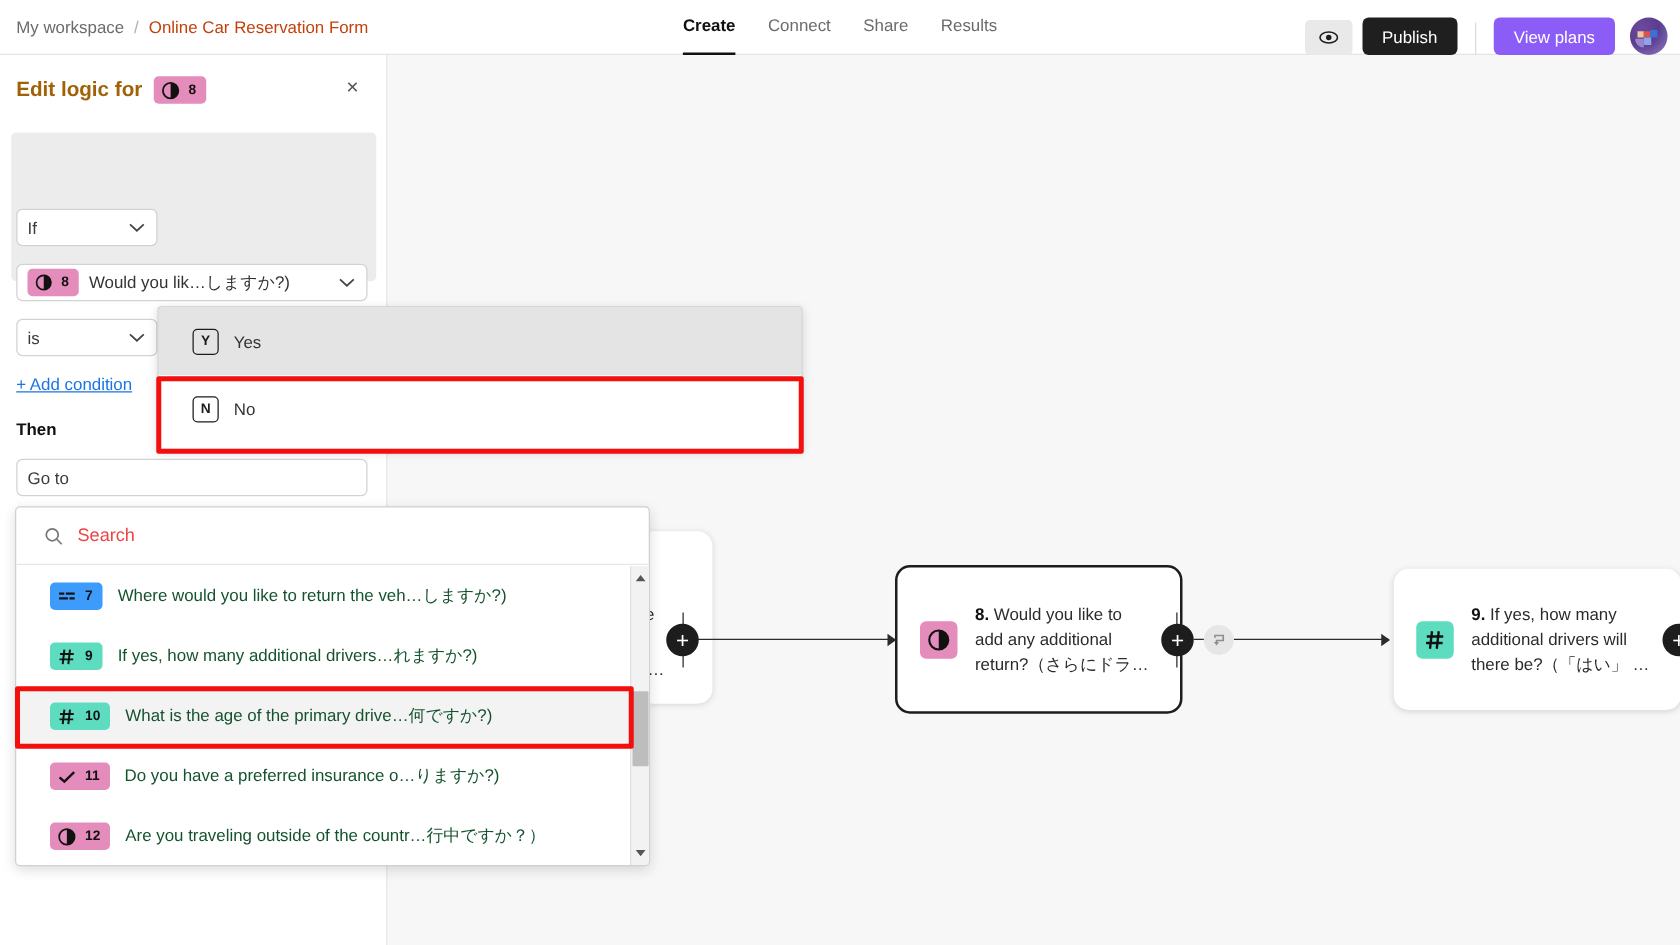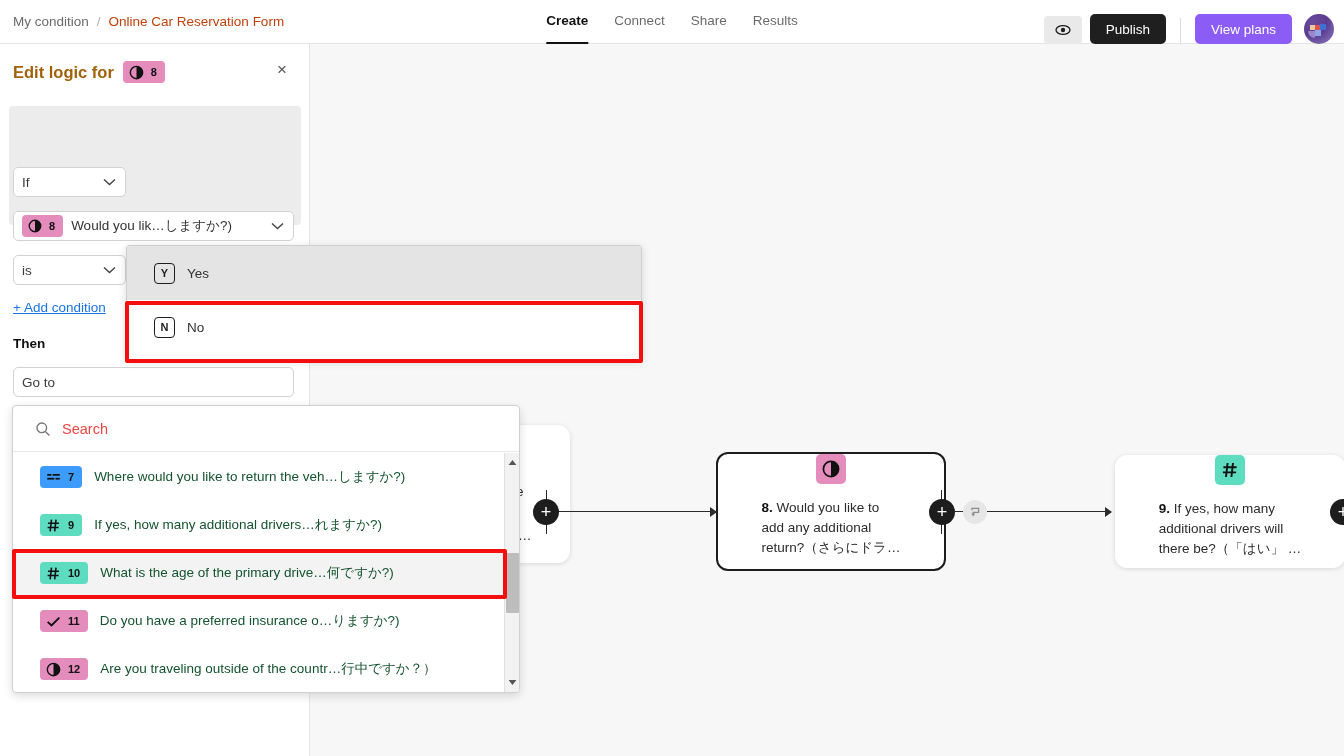--- a/index.html
+++ b/index.html
@@ -127,21 +127,21 @@
   .canvas {
     position: absolute; left: 310px; top: 44px; width: 1034px; height: 712px;
     background: #f7f7f7;
   }
   .node {
     position: absolute; background: #fff; border-radius: 12px;
     box-shadow: 0 1px 5px rgba(0,0,0,.13);
     display: flex; align-items: center; padding: 0 18px; gap: 14px;
     cursor: pointer;
   }
-  .node.selected { border: 2.5px solid #1d1d1d; box-shadow: none; flex-direction: column; }
+  .node.selected { border: 2.5px solid #1d1d1d; box-shadow: none; }
   .node-icon {
     width: 30px; height: 30px; border-radius: 5px; flex: 0 0 auto;
     display: flex; align-items: center; justify-content: center;
   }
   .node-icon.pink { background: #e48cbc; }
   .node-icon.teal { background: #5edcc0; }
   .node-text { font-size: 13.5px; color: #2b2b2b; line-height: 20px; }
   .node-text b { font-weight: bold; color: #111; }
 
   .plus {
@@ -213,21 +213,21 @@
   }
   .ghost-txt { position: absolute; font-size: 13.5px; color: #2b2b2b; }
 </style>
 </head>
 <body>
 
 <div id="root">
 
   <div class="topbar">
     <div class="crumb-wrap">
-      <span class="crumb-ws">My condition</span>
+      <span class="crumb-ws">My workspace</span>
       <span class="crumb-sep">/</span>
       <span class="crumb-title">Online Car Reservation Form</span>
     </div>
 
     <div class="navtabs">
       <div class="navtab active">Create</div>
       <div class="navtab">Connect</div>
       <div class="navtab">Share</div>
       <div class="navtab">Results</div>
     </div>
@@ -283,21 +283,21 @@
     <div class="edge" style="left:645px; top:467px; width:20px;"></div>
     <div class="loop-ico" style="left:653px; top:456px;">
       <svg width="13" height="13" viewBox="0 0 13 13">
         <path d="M3 4.2 V2.4 H9.6 V6.4 H4.2 V8.8" fill="none" stroke="#8d8d8d" stroke-width="1.3"></path>
         <path d="M2.2 7.6 L4.2 10.4 L6.2 7.6" fill="#8d8d8d"></path>
       </svg>
     </div>
     <div class="edge" style="left:677px; top:467px; width:124px;"></div>
     <div class="arrowhead" style="left:795px; top:463px;"></div>
 
-    <div class="node" style="left:805px; top:411px; width:230px; height:113px;flex-direction:column;">
+    <div class="node" style="left:805px; top:411px; width:230px; height:113px;">
       <div class="node-icon teal">
         <svg width="18" height="18" viewBox="0 0 18 18">
           <path d="M6.6 2 L5 16 M12 2 L10.4 16 M2.4 6.2 H15.6 M1.9 11.4 H15.1" stroke="#111" stroke-width="1.9" fill="none"></path>
         </svg>
       </div>
       <div class="node-text">
         <b>9.</b>
         <span>If yes, how many</span><br>
         <span>additional drivers will</span><br>
         <span>there be?（「はい」 …</span>

